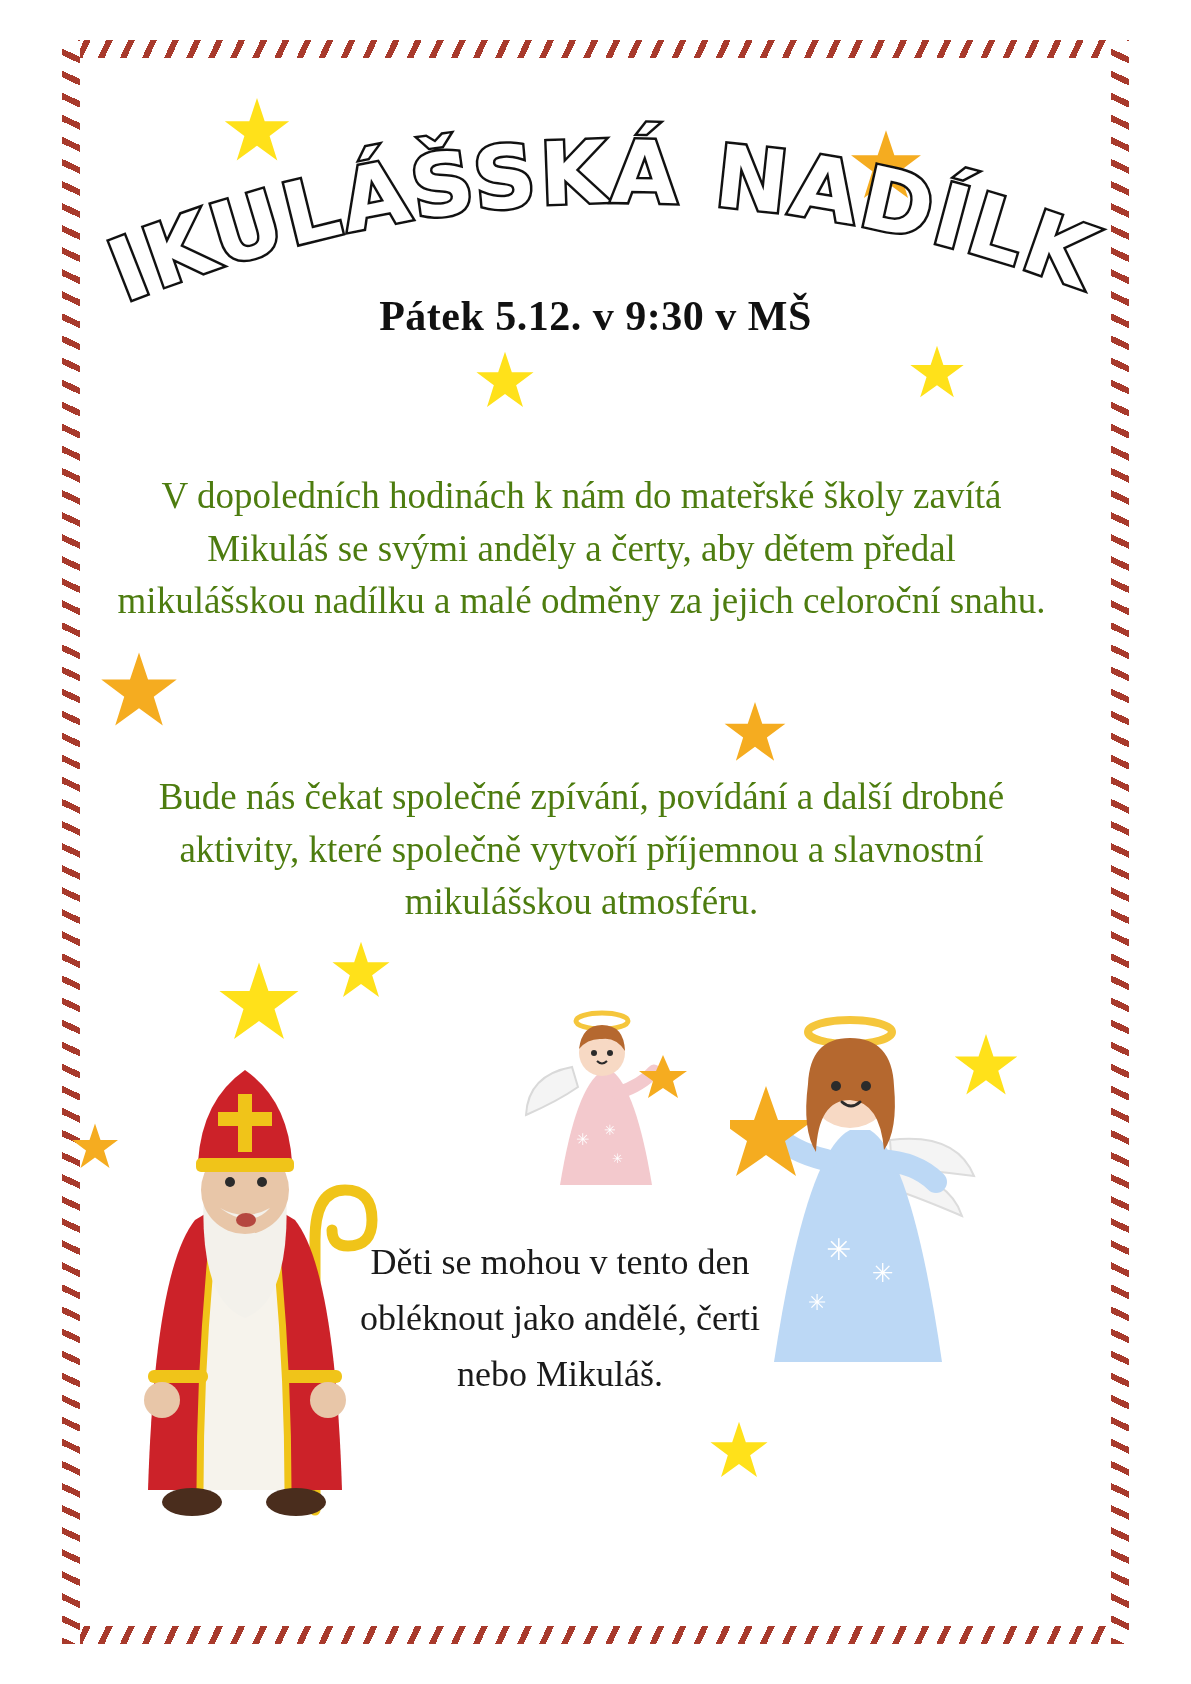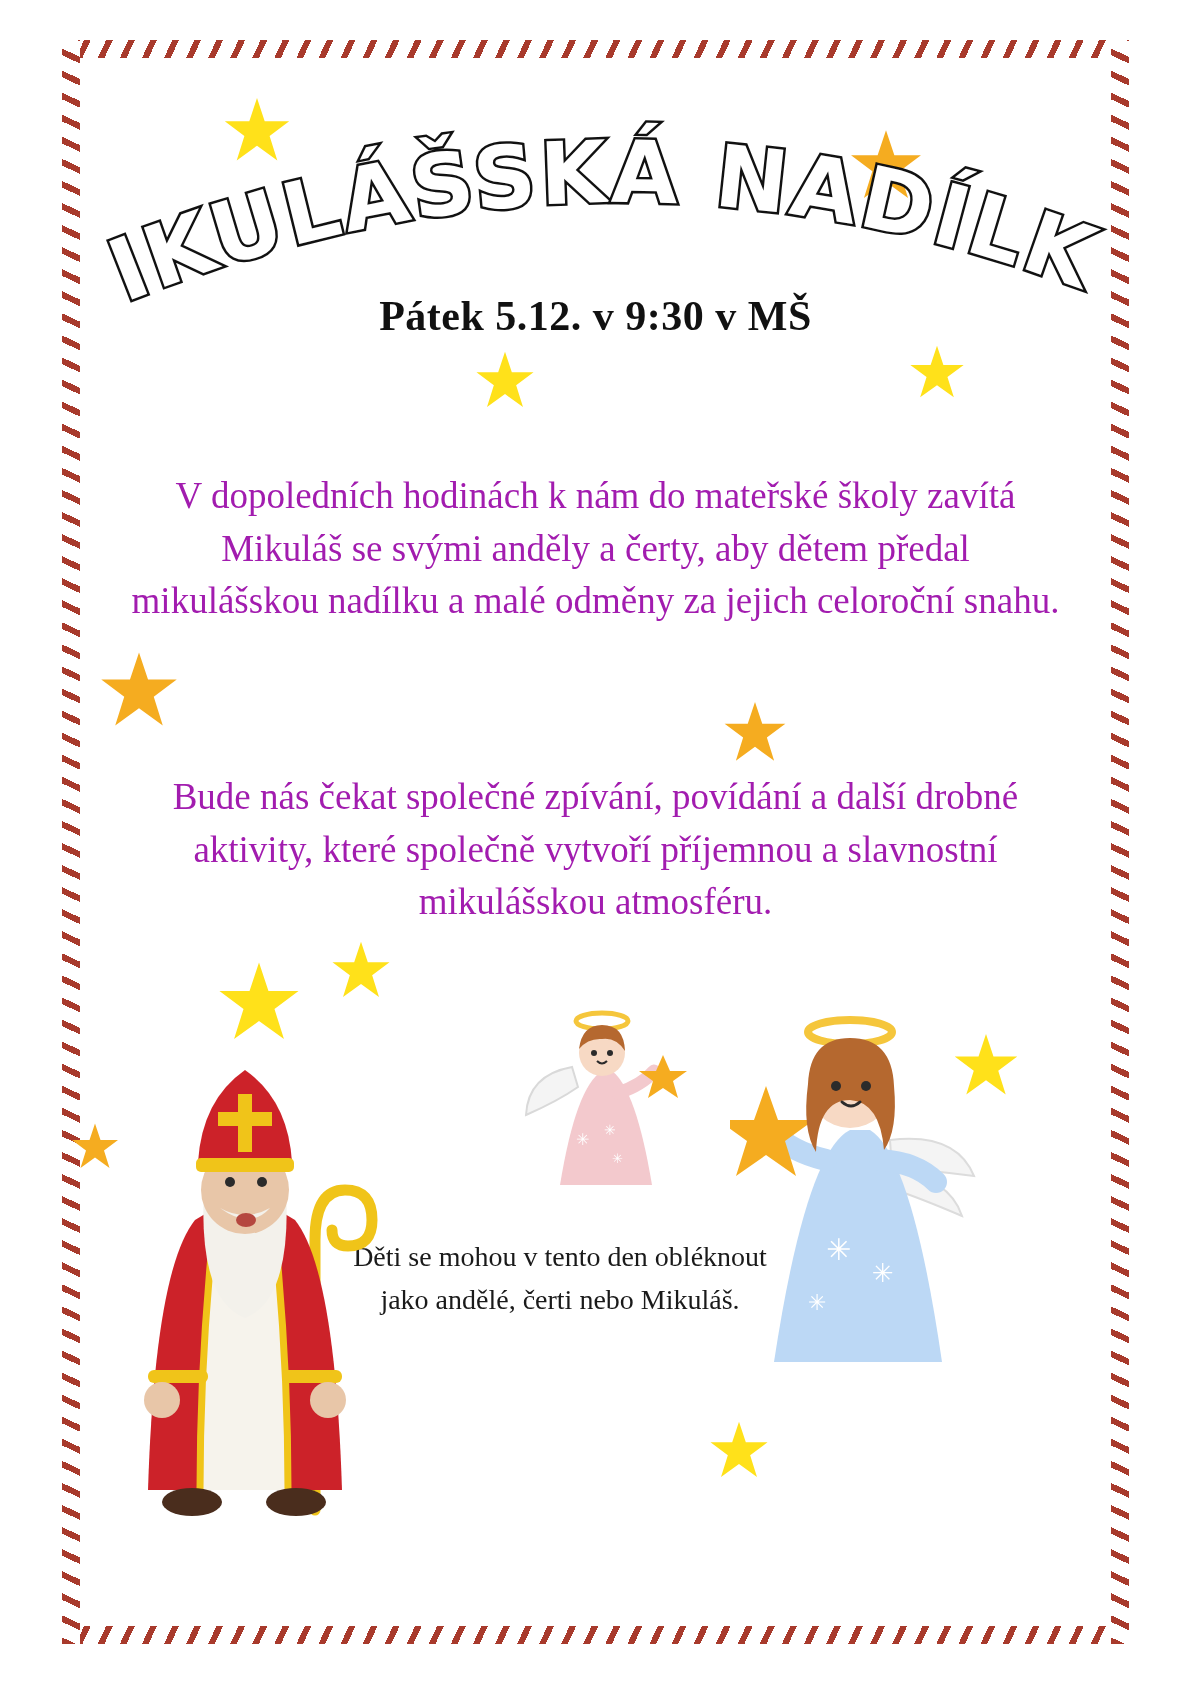--- a/index.html
+++ b/index.html
@@ -69,40 +69,40 @@
     font-family: Liberation Serif, serif;
     font-weight: bold;
     font-size: 42px;
     letter-spacing: 0.5px;
     color: #111111;
   }
 
   
   .body-block {
     position: absolute;
-    left: 130px;
+    left: 116px;
     width: 931px;
     text-align: center;
-    color: #a21caf;
+    color: #4d7c0f;
     font-family: "Liberation Serif", serif;
     font-size: 37px;
     line-height: 1.42;
   }
   .para-1 { top: 470px; }
   .para-2 { top: 760px; margin-top: 11px; }
 
   .bottom-text {
     position: absolute;
     left: 345px;
     top: 1235px;
     width: 430px;
     text-align: center;
     color: #1a1a1a;
     font-family: "Liberation Serif", serif;
-    font-size: 28px;
+    font-size: 36px;
     line-height: 1.55;
   }
 
   
   .star {
     position: absolute;
     display: block;
   }
 
   

